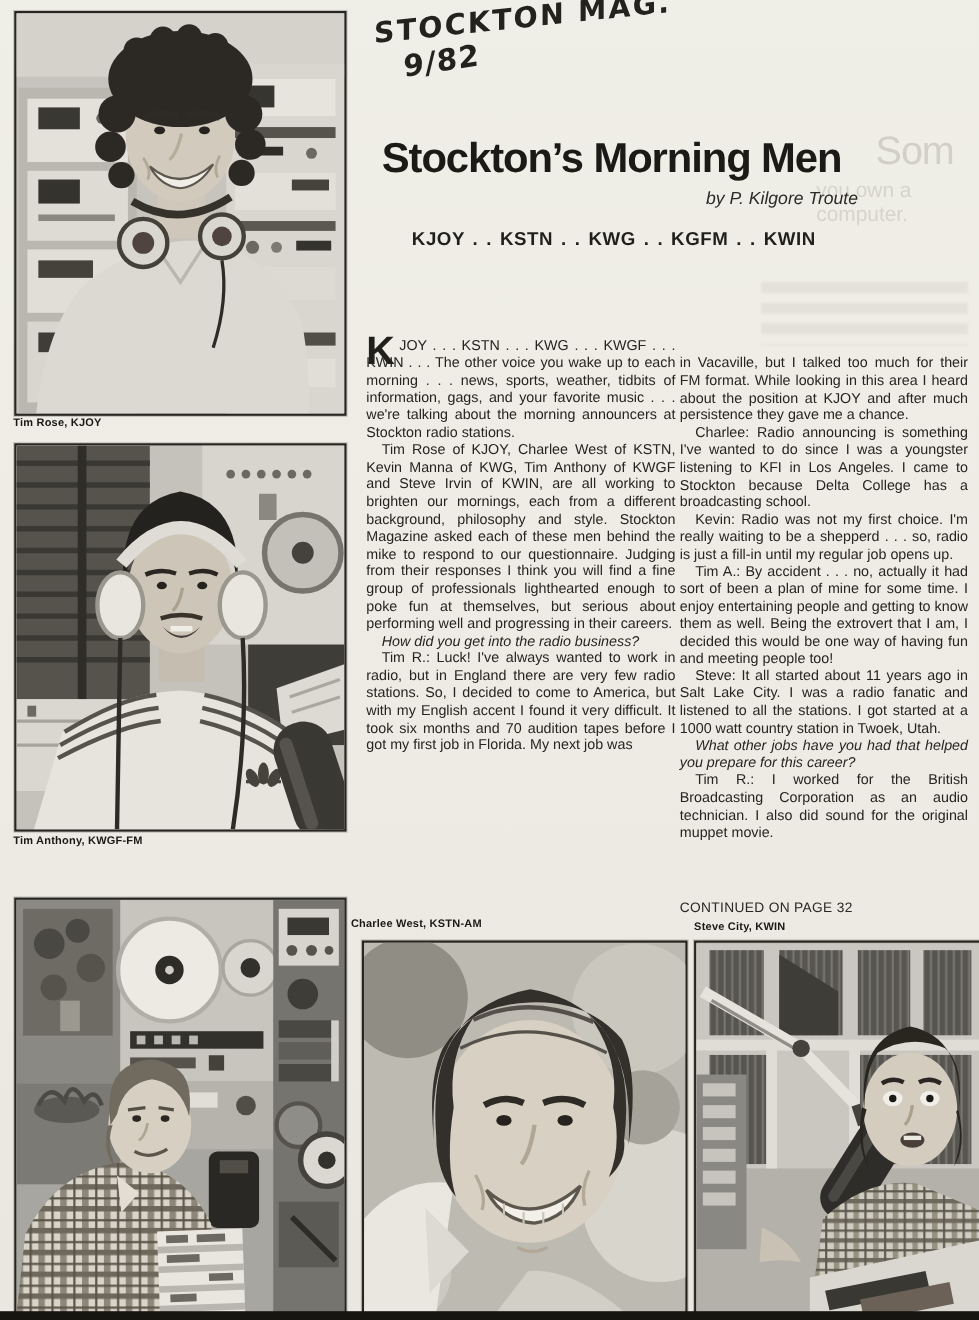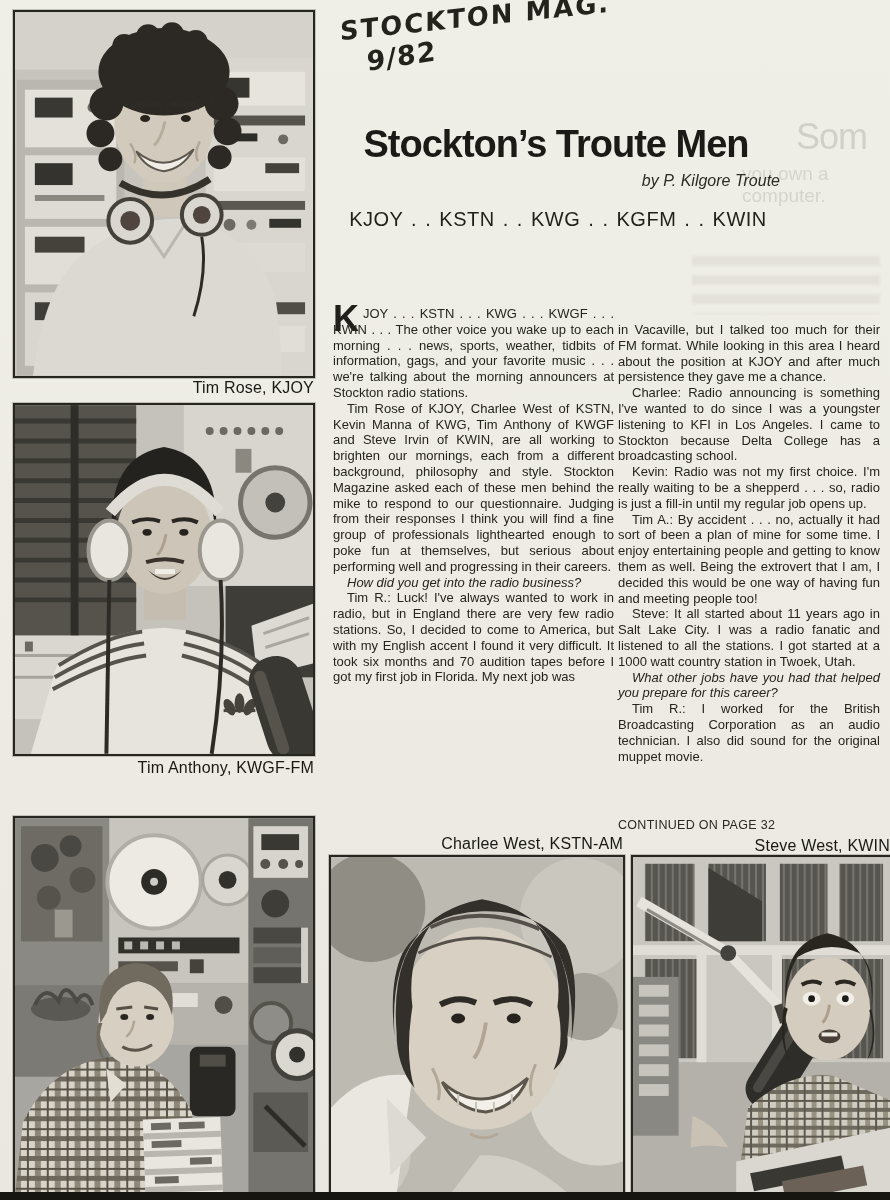--- a/index.html
+++ b/index.html
@@ -25,21 +25,21 @@
     position:absolute;left:336px;top:123px;width:440px;
     text-align:center;font-size:38px;font-weight:bold;letter-spacing:-1px;
     color:#1b1a16;
   }
   .byline{
     position:absolute;left:540px;top:172px;width:240px;
     text-align:right;font-style:italic;font-size:16px;color:#2c2a25;
   }
   .stations{
     position:absolute;left:330px;top:208px;width:456px;
-    text-align:center;font-size:20px;font-weight:normal;letter-spacing:0.5px;
+    text-align:center;font-size:17px;font-weight:bold;letter-spacing:0.5px;
     word-spacing:2px;color:#201f1a;
   }
   
   .ghost{position:absolute;color:#8e8b80;font-weight:normal;filter:blur(0.7px);}
   .ghost.g1{left:796px;top:116px;font-size:36px;opacity:0.30;letter-spacing:-1px;}
   .ghost.g2{left:742px;top:163px;font-size:19px;opacity:0.26;}
   .ghost-lines{
     position:absolute;left:692px;top:256px;width:188px;height:58px;
     background:repeating-linear-gradient(180deg,#a3a095 0 10px,transparent 10px 19px);
     opacity:0.14;filter:blur(1.2px);
@@ -68,46 +68,46 @@
     position:absolute;border:2px solid #26251f;background:#c6c4bd;
     box-shadow:0 0 0 1px rgba(60,58,50,0.25);
   }
   .photo svg{display:block;}
   #photo1{left:13px;top:10px;width:298px;height:364px;}
   #photo2{left:13px;top:403px;width:298px;height:349px;}
   #photo3{left:13px;top:816px;width:298px;height:377px;}
   #photo4{left:329px;top:855px;width:292px;height:338px;}
   #photo5{left:631px;top:855px;width:257px;height:338px;}
   .caption{
-    position:absolute;text-align:right;font-weight:normal;
-    font-size:16px;color:#191814;letter-spacing:0.2px;
+    position:absolute;text-align:left;font-weight:bold;
+    font-size:10px;color:#191814;letter-spacing:0.2px;
   }
   #cap1{left:12px;top:379px;width:302px;}
   #cap2{left:12px;top:759px;width:302px;}
   #cap3{left:12px;top:795px;width:302px;}
-  #cap4{left:329px;top:835px;width:294px;}
+  #cap4{left:319px;top:835px;width:294px;}
   #cap5{left:631px;top:837px;width:259px;}
   .page-edge{
     position:absolute;left:0;top:1192px;width:890px;height:8px;
     background:#16150f;
   }
 </style>
 </head>
 <body>
 
 <div id="page">
 
   <div class="handnote l1">STOCKTON MAG.</div>
   <div class="handnote l2">9/82</div>
 
   <div class="ghost g1">Som</div>
   <div class="ghost g2">you own a computer.</div>
   <div class="ghost-lines"></div>
 
-  <div class="headline">Stockton’s Troute Men</div>
+  <div class="headline">Stockton’s Morning Men</div>
   <div class="byline">by P. Kilgore Troute</div>
   <div class="stations">KJOY . . KSTN . . KWG . . KGFM . . KWIN</div>
 
   <div class="photo" id="photo1">
     <svg width="298" height="364" viewBox="0 0 300 366">
       <rect width="300" height="366" fill="#c6c4bd"></rect>
       <rect width="300" height="58" fill="#d4d2cb"></rect>
 
       <rect x="2" y="68" width="108" height="298" fill="#b9b7b0"></rect>
       <rect x="10" y="78" width="92" height="58" fill="#e3e1da"></rect>
@@ -462,21 +462,21 @@
       <path d="M198,148 Q196,162 191,166" stroke="#ac9f8c" stroke-width="3" fill="none"></path>
       <ellipse cx="198" cy="180" rx="11" ry="7" fill="#4a3f38"></ellipse>
       <rect x="190" y="176" width="16" height="4" fill="#eceae3"></rect>
 
       <path d="M104,306 L259,272 L259,339 L104,339 Z" fill="#d9d7d0"></path>
       <path d="M118,318 L210,300 L214,318 L122,336 Z" fill="#3a3833"></path>
       <path d="M150,326 L232,310 L236,330 L154,346 Z" fill="#6b6156"></path>
       <path d="M60,260 Q84,270 96,292 Q76,288 58,292 Z" fill="#c9c2b4"></path>
     </svg>
   </div>
-  <div class="caption" id="cap5">Steve West, KWIN</div>
+  <div class="caption" id="cap5">Steve City, KWIN</div>
 
   <span class="dropcap">K</span>
   <div class="col" id="col1">
     <p class="lead">JOY . . . KSTN . . . KWG . . . KWGF . . . KWIN . . . The other voice you wake up to each morning . . . news, sports, weather, tidbits of information, gags, and your favorite music . . . we're talking about the morning announcers at Stockton radio stations.</p>
     <p class="ind">Tim Rose of KJOY, Charlee West of KSTN, Kevin Manna of KWG, Tim Anthony of KWGF and Steve Irvin of KWIN, are all working to brighten our mornings, each from a different background, philosophy and style. Stockton Magazine asked each of these men behind the mike to respond to our questionnaire. Judging from their responses I think you will find a fine group of professionals lighthearted enough to poke fun at themselves, but serious about performing well and progressing in their careers.</p>
     <p class="q">How did you get into the radio business?</p>
     <p class="ind">Tim R.: Luck! I've always wanted to work in radio, but in England there are very few radio stations. So, I decided to come to America, but with my English accent I found it very difficult. It took six months and 70 audition tapes before I got my first job in Florida. My next job was</p>
   </div>
   <div class="col" id="col2">
     <p>in Vacaville, but I talked too much for their FM format. While looking in this area I heard about the position at KJOY and after much persistence they gave me a chance.</p>

